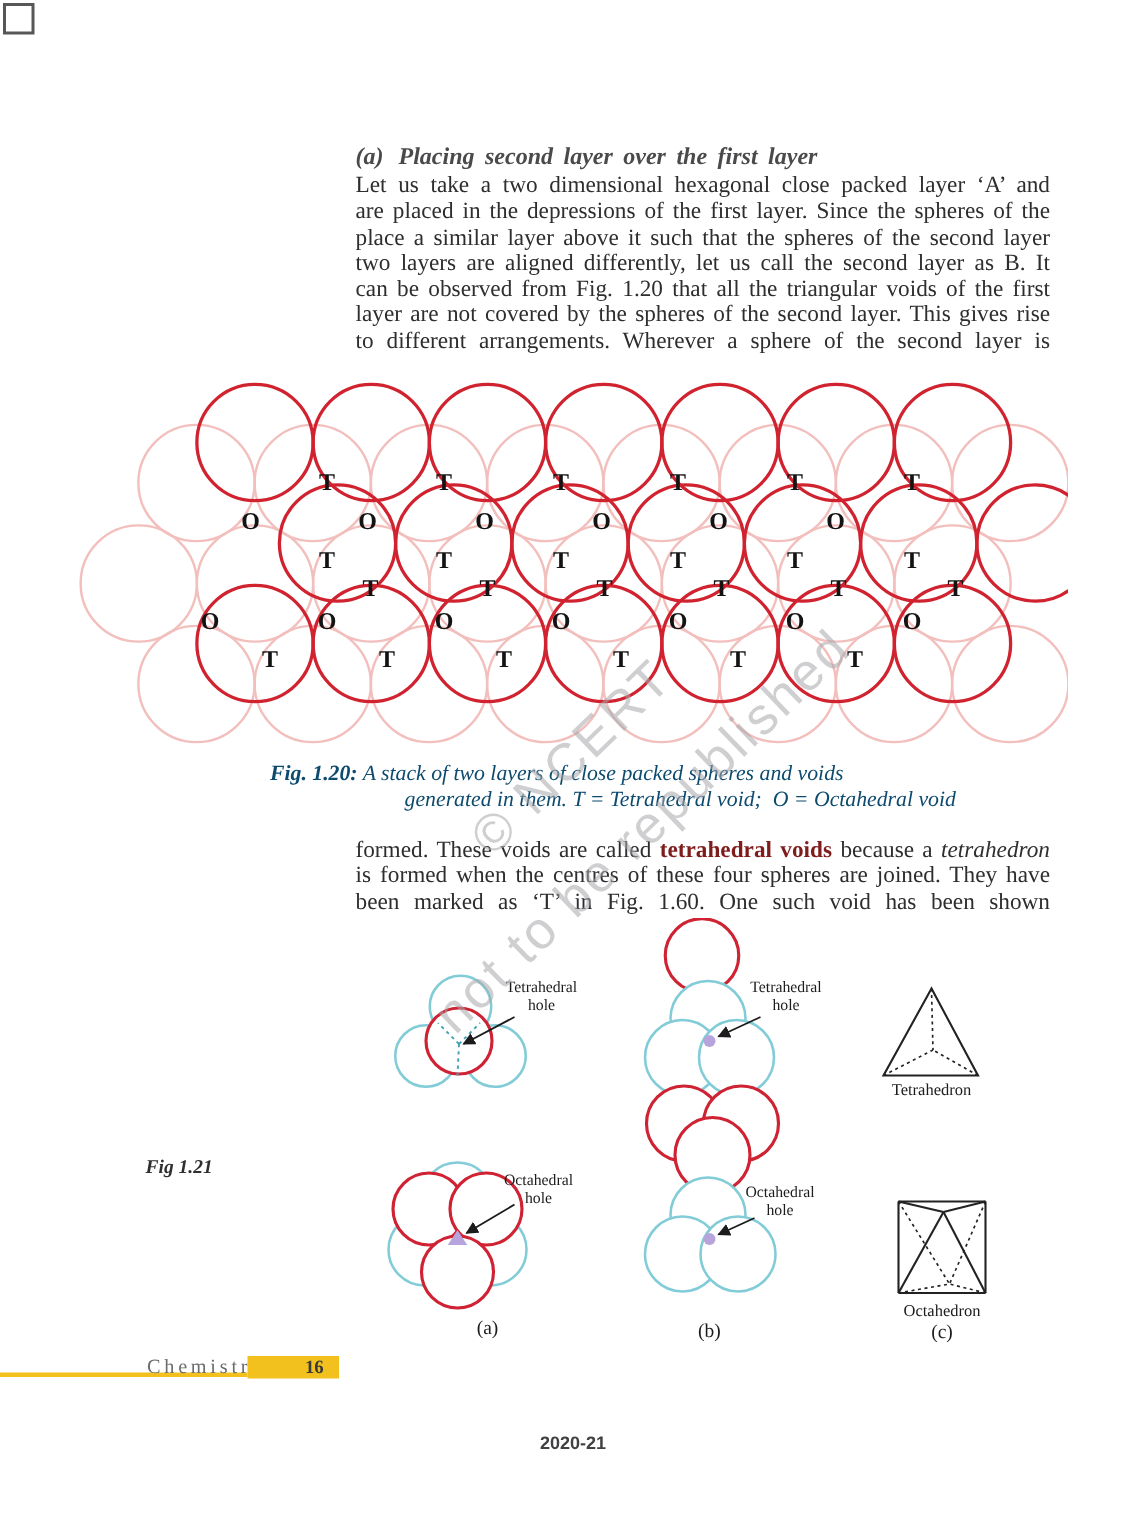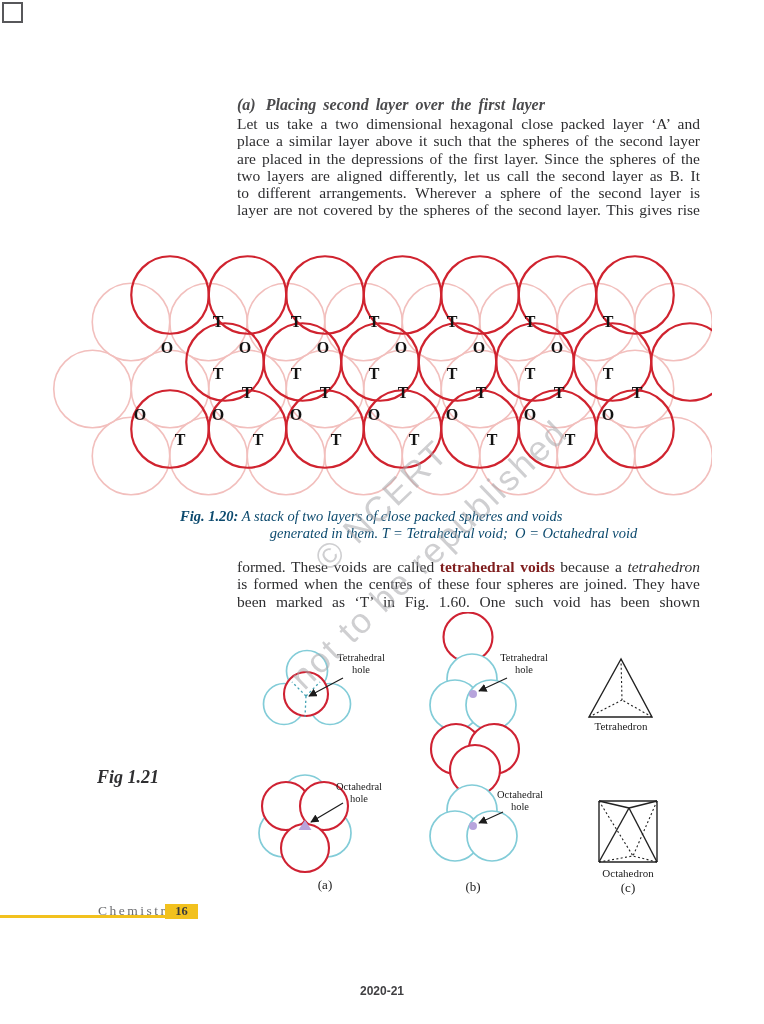--- a/index.html
+++ b/index.html
@@ -19,55 +19,56 @@
   .pline b{font-weight:bold;color:#7f1d1d;}
   .pline i{font-style:italic;}
   #para1{left:237px;top:115px;}
   #para2{left:237px;top:558px;}
   
   #fig120-caption{left:180px;top:508px;width:480px;font-style:italic;font-size:14.5px;
                   line-height:17px;color:#0c4a6e;}
   #fig120-caption .lbl{font-weight:bold;}
   #fig120-caption .cap2{padding-left:67px;text-align:center;}
   
-  #fig121-side{left:97px;top:770px;width:155px;font-style:italic;font-size:18px;
+  #fig121-side{left:97px;top:770px;width:155px;font-style:italic;font-size:13px;
                line-height:15.2px;color:#2f2f31;}
   #fig121-side .title{font-weight:bold;margin-bottom:1px;}
   
   #watermark{left:140px;top:350px;width:530px;height:360px;display:flex;flex-direction:column;
              align-items:center;justify-content:center;gap:28px;transform:rotate(-44deg);
              font-family:"Liberation Sans",sans-serif;font-size:35px;letter-spacing:2px;
              color:#a8a8ac;opacity:.55;pointer-events:none;z-index:8;white-space:nowrap;}
   
   #footer-line{left:0;top:915px;height:3px;}
   #footer-subject{left:98px;top:903px;font-size:13.5px;letter-spacing:2.5px;color:#6b6c6f;}
   #footer-pagebox{left:165px;top:904px;width:33px;height:15px;display:flex;align-items:center;
-                  justify-content:center;font-size:12.5px;font-weight:bold;color:#3a3a3c;}
-  #footer-year{left:0;top:984px;width:764px;text-align:center;
+                  justify-content:center;font-size:12.5px;font-weight:bold;color:#3a3a3c;padding-left:28px;}
+  #footer-year{left:0;top:955px;width:764px;text-align:center;
                font-family:"Liberation Sans",sans-serif;font-size:12px;font-weight:bold;color:#414043;}
   svg text{font-family:"Liberation Serif",serif;}
 </style>
 </head>
 <body>
 
 <div id="page">
 
   <div id="regmark" class="abs"></div>
 
   <div id="heading" class="abs">
     <span class="marker">(a)</span><span>Placing second layer over the first layer</span>
   </div>
 
   <div id="para1" class="abs para">
       <div class="pline"><span>Let us take a two dimensional hexagonal close packed layer ‘A’ and</span></div>
+      <div class="pline"><span>are placed in the depressions of the first layer. Since the spheres of the</span></div>
       <div class="pline"><span>place a similar layer above it such that the spheres of the second layer</span></div>
-      <div class="pline"><span>are placed in the depressions of the first layer. Since the spheres of the</span></div>
       <div class="pline"><span>two layers are aligned differently, let us call the second layer as B. It</span></div>
+      <div class="pline"><span>can be observed from Fig. 1.20 that all the triangular voids of the first</span></div>
+      <div class="pline"><span>layer are not covered by the spheres of the second layer. This gives rise</span></div>
       <div class="pline"><span>to different arrangements. Wherever a sphere of the second layer is</span></div>
-      <div class="pline"><span>layer are not covered by the spheres of the second layer. This gives rise</span></div>
     </div>
 
   <svg id="fig120" class="abs" style="left:40px;top:250px;width:672px;height:260px" viewBox="40 250 672 260">
       <g fill="none" stroke="#f2bfbd" stroke-width="1.6">
         <circle cx="131" cy="322" r="38.75"></circle>
         <circle cx="208.5" cy="322" r="38.75"></circle>
         <circle cx="286" cy="322" r="38.75"></circle>
         <circle cx="363.5" cy="322" r="38.75"></circle>
         <circle cx="441" cy="322" r="38.75"></circle>
         <circle cx="518.5" cy="322" r="38.75"></circle>

